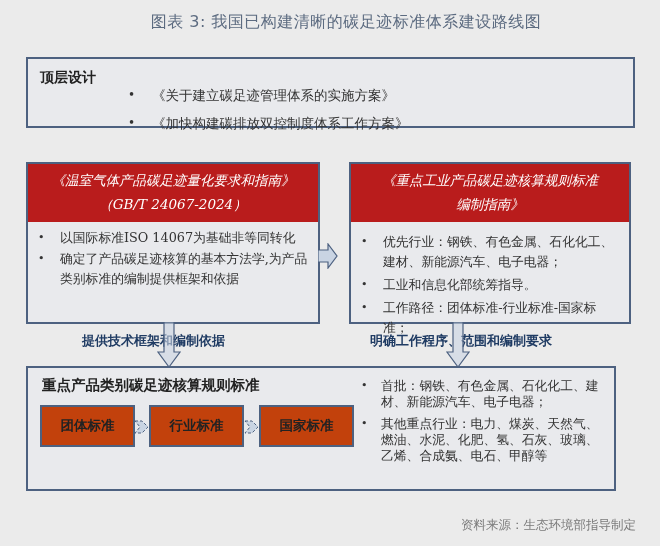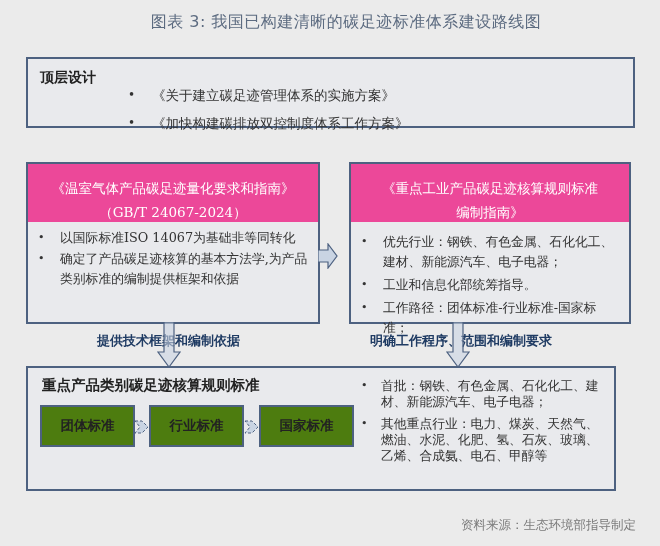--- a/index.html
+++ b/index.html
@@ -16,43 +16,43 @@
 
   
   #top-box { left: 26px; top: 57px; width: 609px; height: 71px; }
   #top-box .heading { position: absolute; left: 12px; top: 10px; font-size: 14px; font-weight: bold; color: #222; }
   #top-box ul { position: absolute; left: 100px; top: 22px; list-style: none; }
   #top-box li { font-size: 13.5px; line-height: 28px; color: #333; position: relative; padding-left: 24px; }
   #top-box li::before { content: "•"; position: absolute; left: 0; top: 0; font-size: 12px; color: #333; }
 
   
   .mid-box { position: absolute; border: 2px solid #4d6180; background: #e9eaed; }
-  .mid-head { background: #ec4899; color: #fff; text-align: center; font-size: 13.5px; line-height: 24px; padding-top: 12px; height: 58px; }
+  .mid-head { background: #b91c1c; color: #fff; text-align: center; font-size: 13.5px; line-height: 24px; padding-top: 4px; height: 58px; font-style: italic; }
   #mid-left { left: 26px; top: 162px; width: 294px; height: 162px; }
   #mid-right { left: 349px; top: 162px; width: 282px; height: 162px; }
   .mid-body ul { list-style: none; padding: 6px 8px 0 10px; }
   .mid-body li { font-size: 12.8px; line-height: 20px; color: #333; position: relative; padding-left: 22px; margin-bottom: 1px; }
   .mid-body li::before { content: "•"; position: absolute; left: 0; top: 0; font-size: 11px; }
   #mid-right .mid-body ul { padding-top: 10px; }
   #mid-right .mid-body li { margin-bottom: 3px; }
 
   
   .arrow-right { position: absolute; left: 318px; top: 243px; width: 20px; height: 26px; }
   .arrow-down { position: absolute; width: 24px; height: 46px; }
   #arrow-down-left { left: 157px; top: 322px; }
   #arrow-down-right { left: 446px; top: 322px; }
 
   .flow-label { position: absolute; top: 332px; font-size: 13px; color: #1f3b63; font-weight: bold; }
-  #flow-label-left { left: 82px; margin-left: 15px; }
+  #flow-label-left { left: 82px; }
   #flow-label-right { left: 370px; }
 
   
   #bottom-box { left: 26px; top: 366px; width: 590px; height: 125px; }
   #bottom-box .heading { position: absolute; left: 14px; top: 8px; font-size: 14.5px; font-weight: bold; color: #222; }
-  .std-box { position: absolute; top: 37px; height: 42px; width: 95px; border: 2px solid #4d6180; background: #4d7c0f; display: flex; align-items: center; justify-content: center; font-size: 13.5px; font-weight: bold; color: #222; }
+  .std-box { position: absolute; top: 37px; height: 42px; width: 95px; border: 2px solid #4d6180; background: #c2410c; display: flex; align-items: center; justify-content: center; font-size: 13.5px; font-weight: bold; color: #222; }
   #std-group { left: 12px; }
   #std-industry { left: 121px; }
   #std-national { left: 231px; }
   .chev { position: absolute; top: 50px; width: 16px; height: 18px; }
   #chev-1 { left: 106px; }
   #chev-2 { left: 216px; }
   #bottom-box ul { position: absolute; left: 333px; top: 10px; width: 250px; list-style: none; }
   #bottom-box li { font-size: 12.8px; line-height: 16px; color: #333; position: relative; padding-left: 20px; margin-bottom: 6px; }
   #bottom-box li::before { content: "•"; position: absolute; left: 0; top: 0; font-size: 11px; }
 

